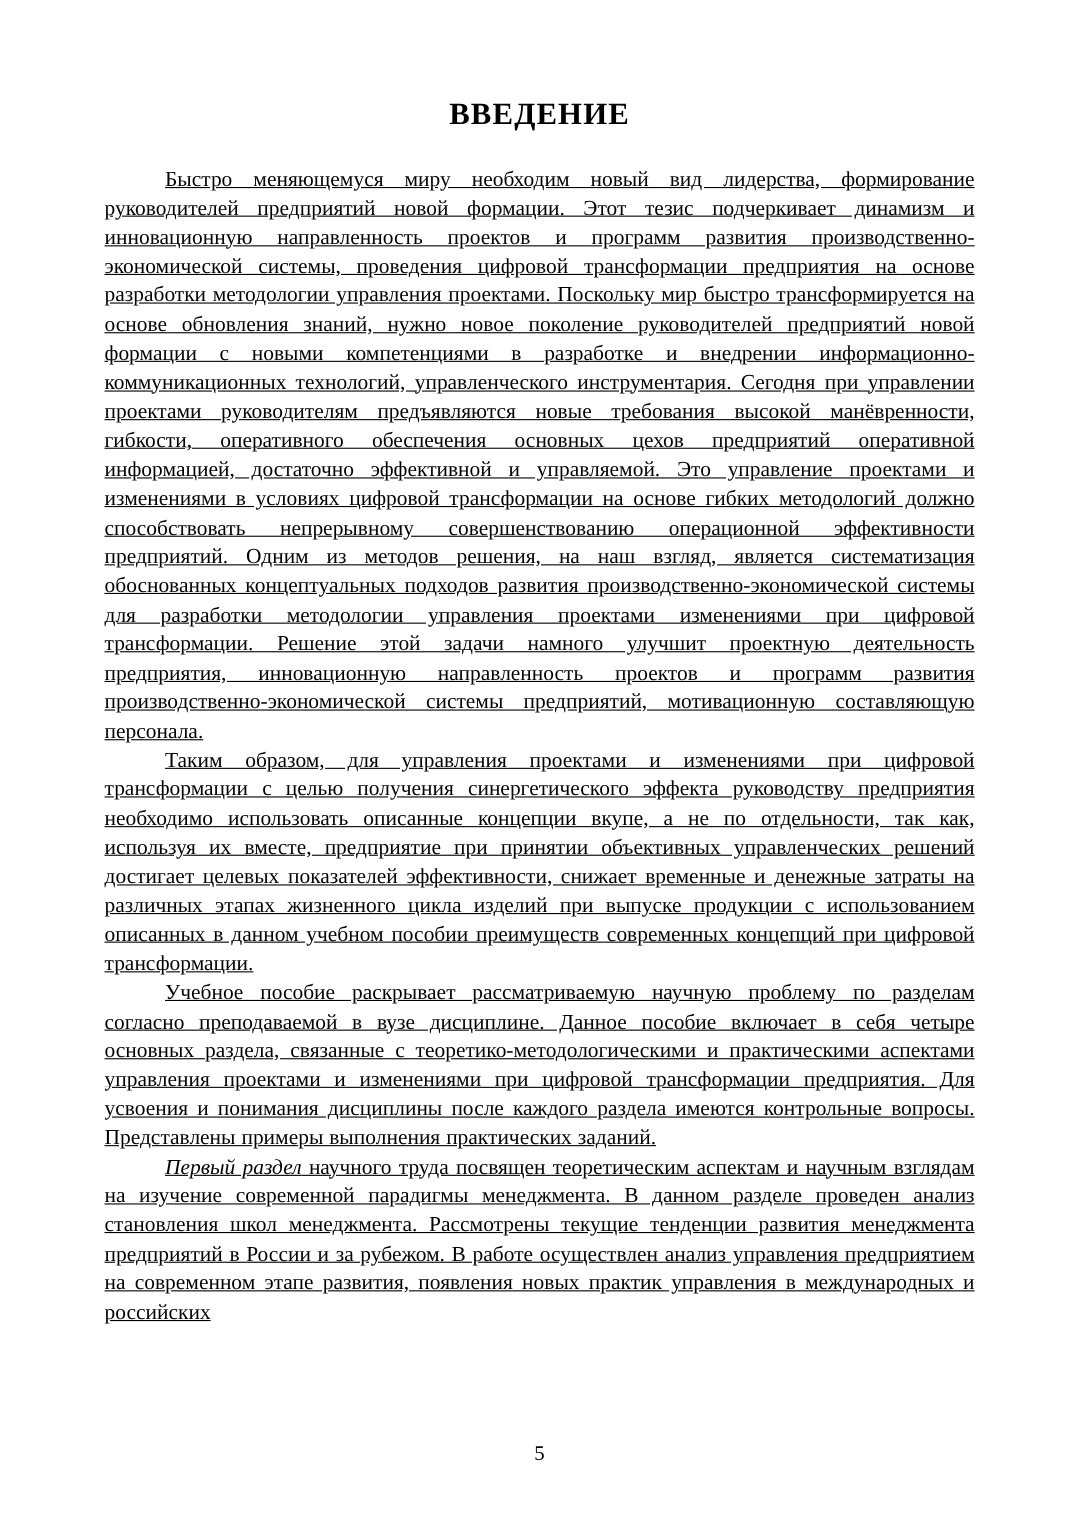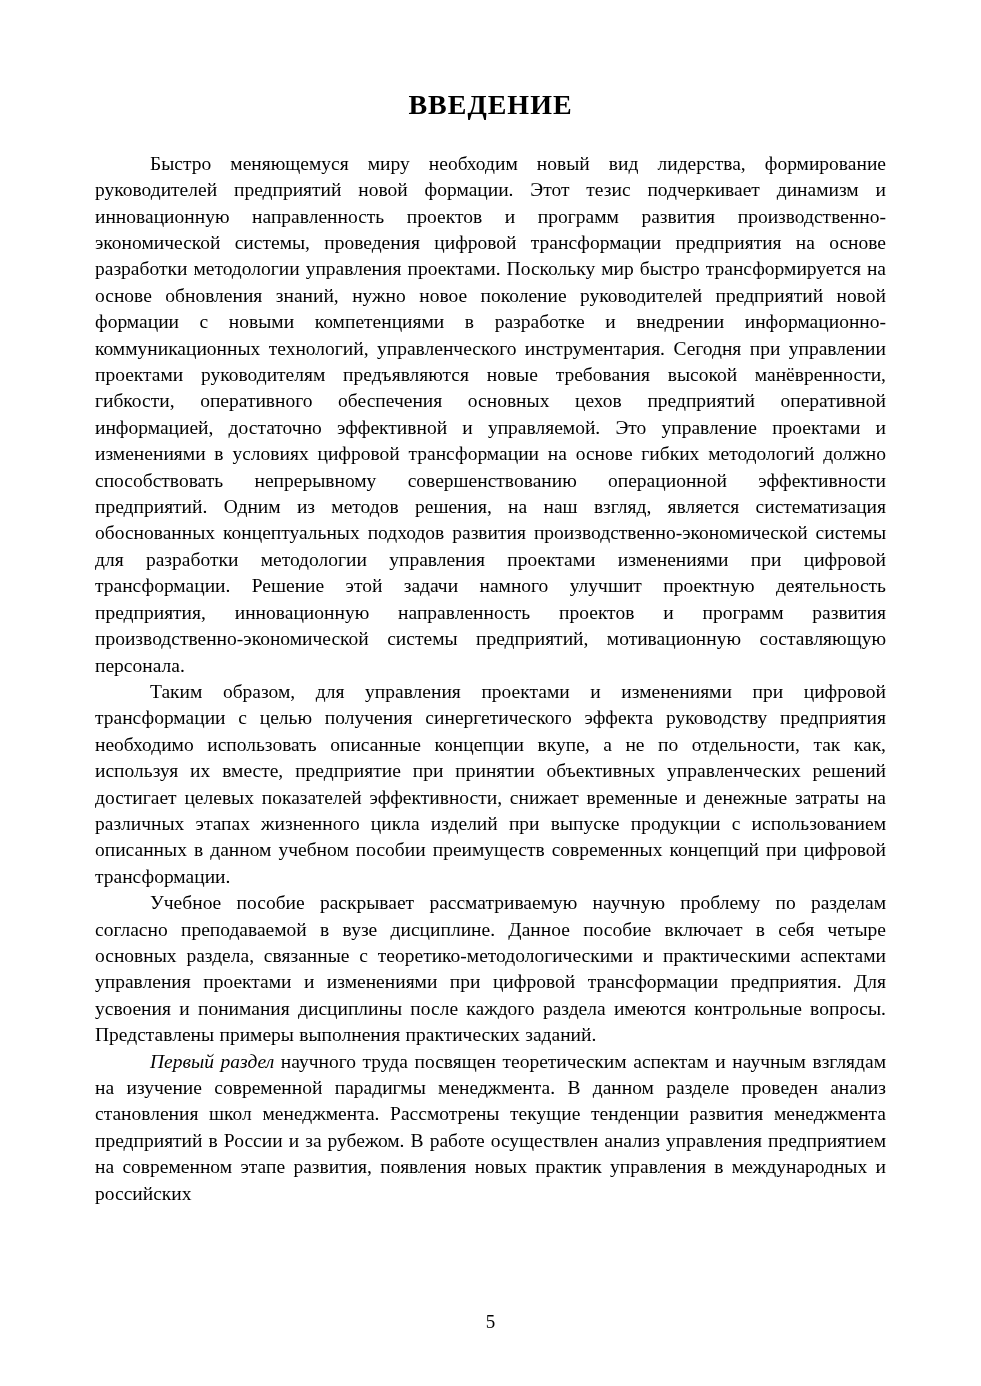--- a/index.html
+++ b/index.html
@@ -33,20 +33,21 @@
     }
     .body-text p {
       margin: 0;
       text-align: justify;
       text-indent: 55px;
       font-size: 19.5px;
       line-height: 26.4px;
       hyphens: auto;
       -webkit-hyphens: auto;
       word-spacing: 0.5px;
+      text-decoration: underline;
     }
     .lead-italic {
       font-style: italic;
     }
     .page-number {
       position: absolute;
       left: 0;
       right: 0;
       bottom: 55px;
       text-align: center;

